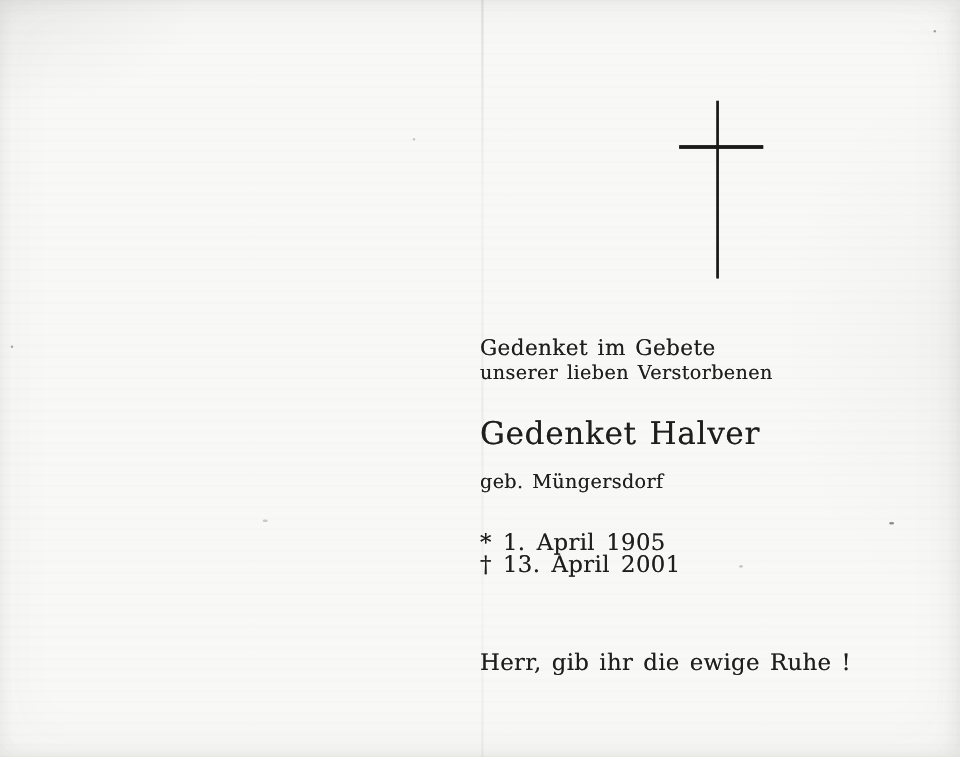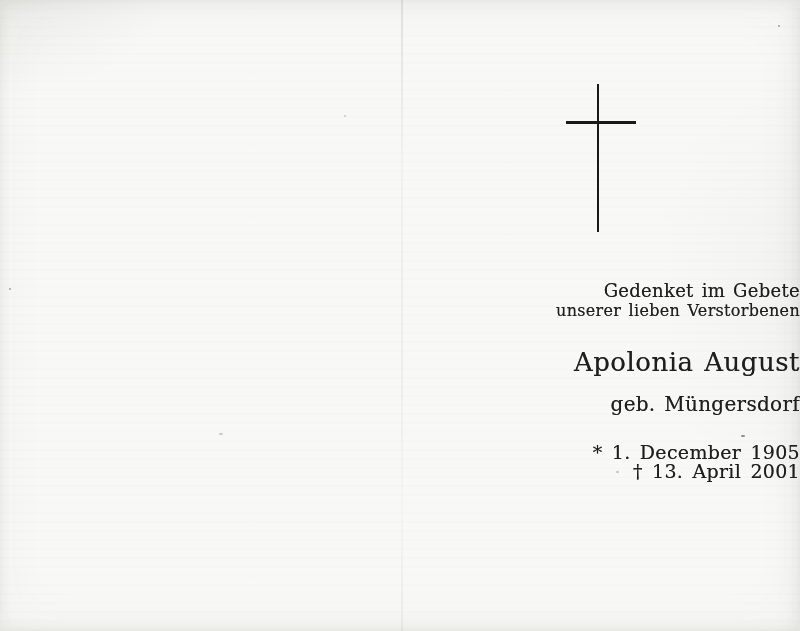--- a/index.html
+++ b/index.html
@@ -60,32 +60,32 @@
     width: 70px;
     height: 2.8px;
     background: #191919;
     box-shadow: 0 0 0.4px rgba(25,25,25,0.8);
   }
 
   .line {
     position: absolute;
     left: 400px;
     width: 400px;
-    text-align: right;
+    text-align: left;
     line-height: 1;
     letter-spacing: 0.3px;
     word-spacing: 2px;
     font-weight: 500;
     text-shadow: 0 0 0.4px rgba(30,30,30,0.65);
     white-space: nowrap;
   }
   .intro1   { top: 282px; font-size: 18px; }
   .intro2   { top: 303px; font-size: 16px; }
   .name     { top: 349px; font-size: 26px; letter-spacing: 0.5px; }
-  .maiden   { top: 394px; font-size: 20px; }
+  .maiden   { top: 394px; font-size: 16px; }
   .birth    { top: 443px; font-size: 19px; word-spacing: 3px; }
   .death    { top: 462px; font-size: 19px; word-spacing: 3px; }
   .closing  { top: 543px; font-size: 19px; }
 
   
   .speck {
     position: absolute;
     border-radius: 50%;
   }
   .s1 { left: 778px; top: 25px;  width: 2px; height: 2px; background: rgba(90,90,90,0.55); }
@@ -102,24 +102,25 @@
 
   <div class="fold"></div>
 
   <div class="cross">
     <div class="v"></div>
     <div class="h"></div>
   </div>
 
   <div class="line intro1">Gedenket im Gebete</div>
   <div class="line intro2">unserer lieben Verstorbenen</div>
-  <div class="line name">Apolonia August</div>
+  <div class="line name">Gedenket Halver</div>
   <div class="line maiden">geb. Müngersdorf</div>
-  <div class="line birth">* 1. December 1905</div>
+  <div class="line birth">* 1. April 1905</div>
   <div class="line death">† 13. April 2001</div>
+  <div class="line closing">Herr, gib ihr die ewige Ruhe !</div>
 
   <div class="speck s1"></div>
   <div class="speck s2"></div>
   <div class="speck s3"></div>
   <div class="speck s4"></div>
   <div class="speck s5"></div>
   <div class="speck s6"></div>
 
 </div>
 

